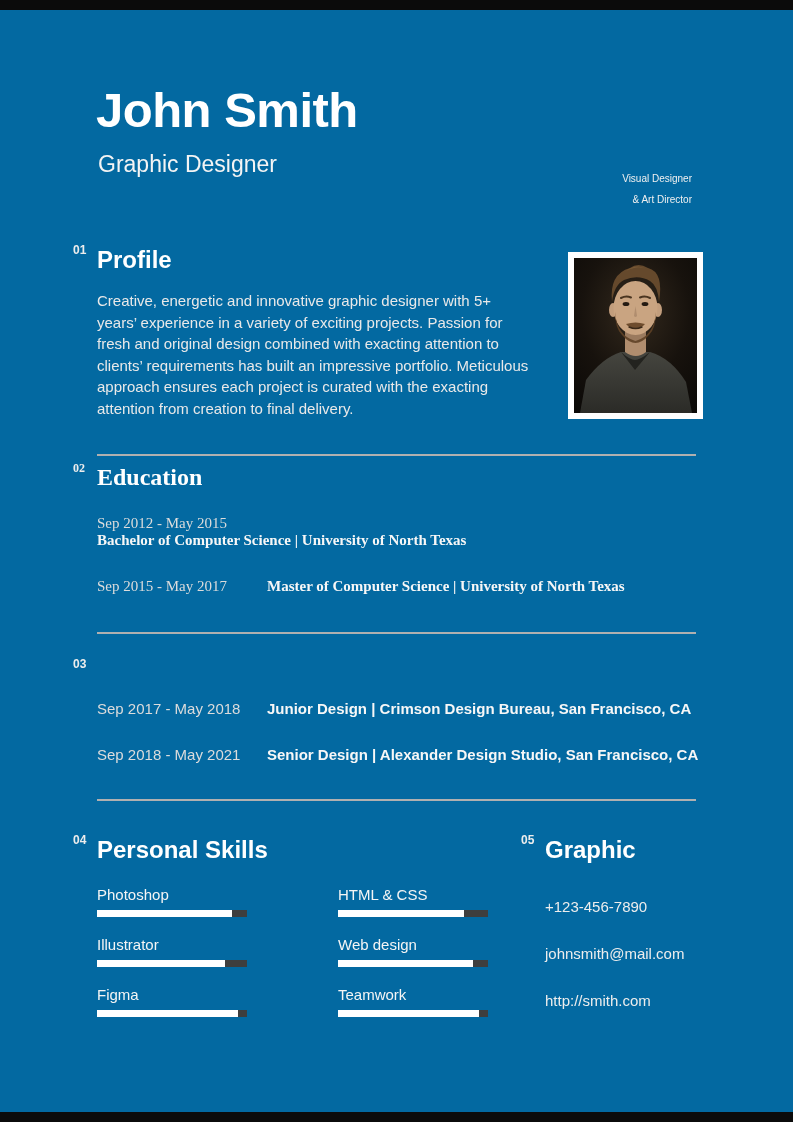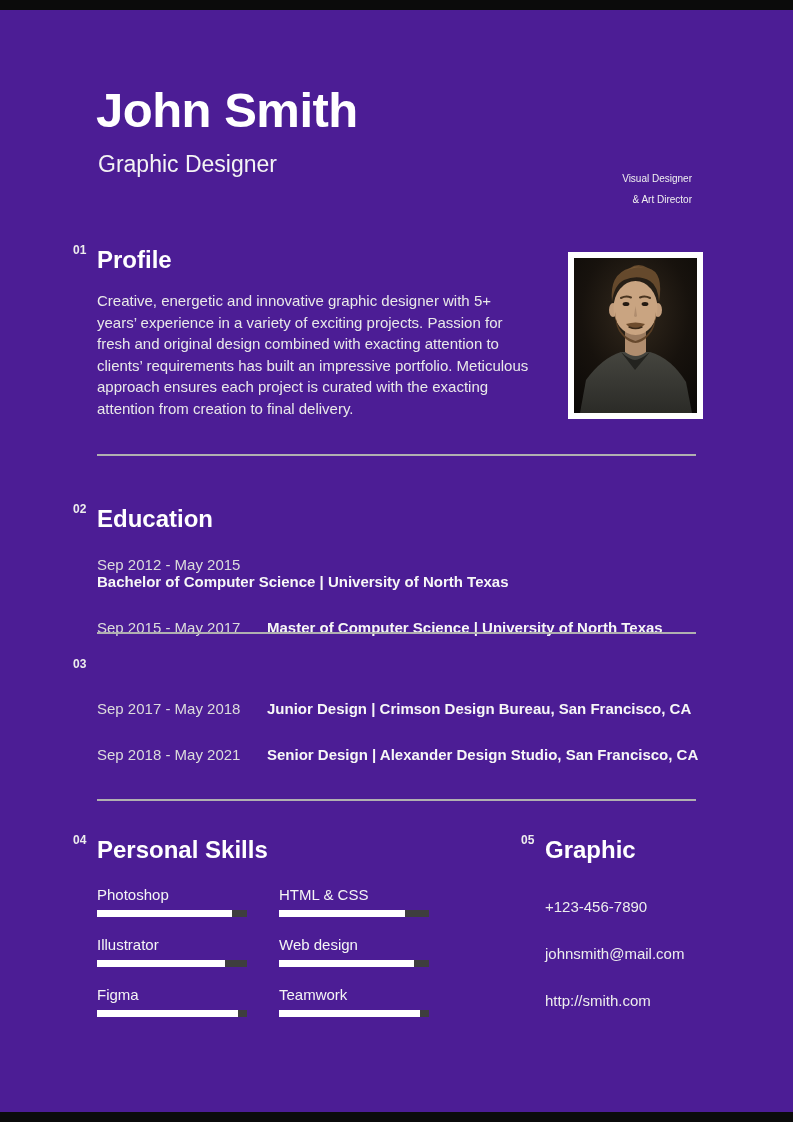--- a/index.html
+++ b/index.html
@@ -1,21 +1,21 @@
 <!DOCTYPE html>
 <html><head>
 <meta charset="utf-8">
 <style>
   * { margin:0; padding:0; box-sizing:border-box; }
   html,body { background:#111; }
   .page {
     position:relative;
     width:793px; height:1122px;
     margin:0 auto;
-    background:#4c1d95;
+    background:#0369a1;
     overflow:hidden;
     font-family:"Liberation Sans", sans-serif;
     color:#ffffff;
   }
   .edge-bar {
     position:absolute; left:0; width:793px; height:10px;
     background:#0b0b0b;
   }
   .edge-bar.top { top:0; }
   .edge-bar.bottom { bottom:0; }
@@ -65,38 +65,38 @@
   
   .divider {
     position:absolute; left:97px; width:599px; height:2px;
     background:#b0b0b0; border:none;
   }
   .divider.d1 { top:454px; }
   .divider.d2 { top:632px; }
   .divider.d3 { top:799px; }
 
   
-  .edu-section { position:absolute; left:97px; top:505px; width:600px; }
+  .edu-section { position:absolute; left:97px; top:464px; width:600px;font-family:Liberation Serif, serif; }
   .exp-section { position:absolute; left:97px; top:660px; width:620px; }
   .entry { display:flex; align-items:baseline; }
   .edu-section .entry.first { margin-top:23px;flex-direction:column; }
   .edu-section .entry.second { margin-top:29px; }
   .exp-section .entry.first { margin-top:12px; }
   .exp-section .entry.second { margin-top:29px; }
   .entry-dates {
     flex:none; width:170px;
     font-size:15px; font-weight:400; color:#dcdcdc; white-space:nowrap;
   }
   .entry-desc {
     font-size:15px; font-weight:700; color:#f7f7f7; white-space:nowrap;
   }
 
   
   .skills-section { position:absolute; left:97px; top:836px; width:380px; }
-  .skills-grid { display:flex; gap:32px; margin-top:22px; }
+  .skills-grid { display:flex; gap:91px; margin-top:22px; }
   .skills-col { width:150px; }
   .skill { margin-bottom:19px; }
   .skill-label { font-size:15px; color:#f5f5f5; padding-bottom:7px; white-space:nowrap; }
   .skill-track { width:150px; height:7px; background:#3e3e3e; }
   .skill-fill { height:7px; background:#ffffff; }
 
   .contact-section { position:absolute; left:545px; top:836px; width:180px; }
   .contact-list { margin-top:34px; }
   .contact-item {
     font-size:15px; color:#ededed; margin-bottom:30px; white-space:nowrap;

